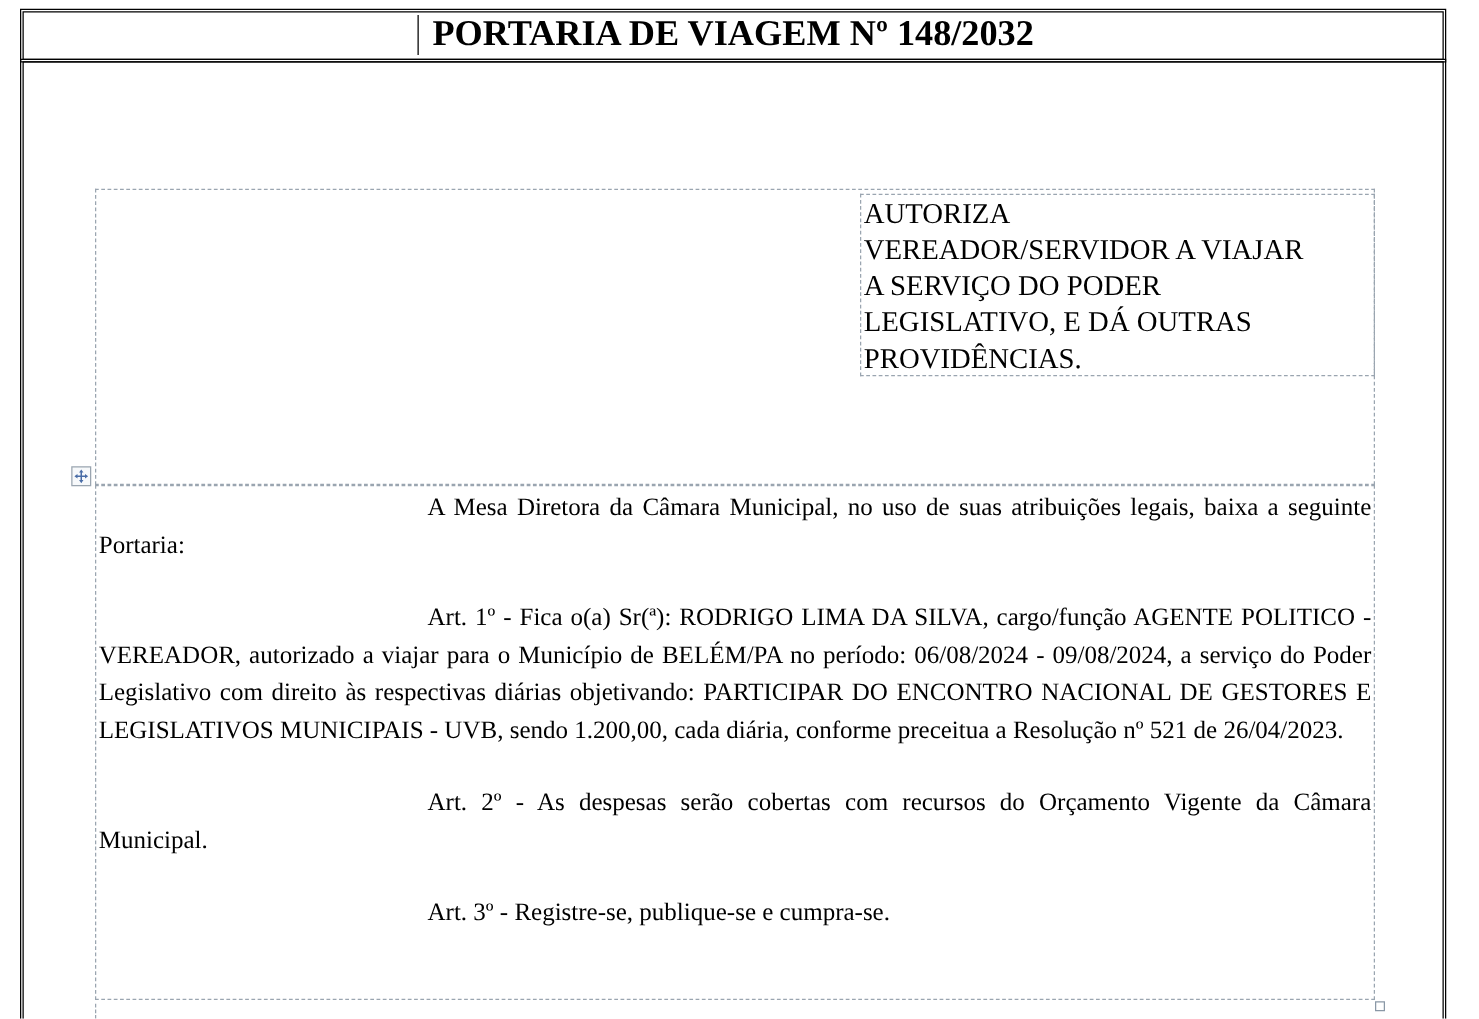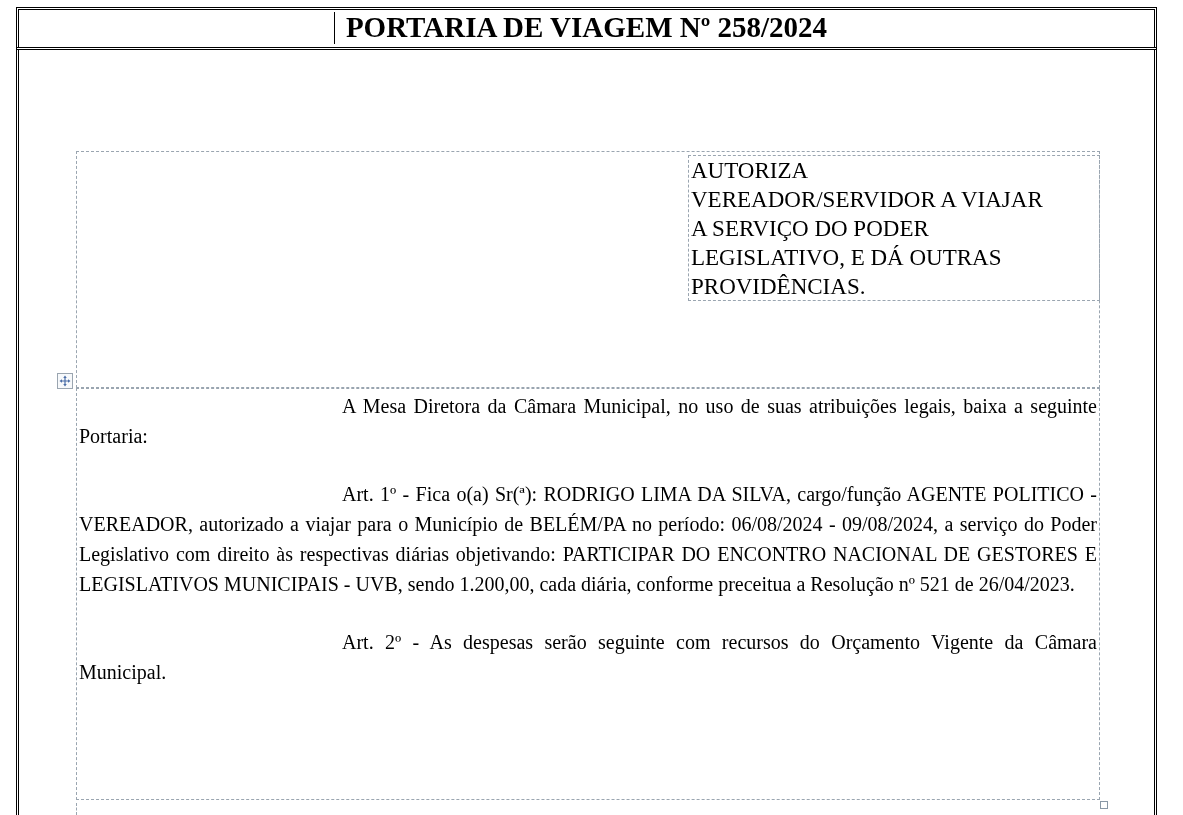--- a/index.html
+++ b/index.html
@@ -131,38 +131,39 @@
     height: 12px;
     border-left: 1px dashed #9aa5b0;
   }
 </style>
 </head>
 <body>
 
 <div class="page">
 
   <div class="title-bar">
-    <span class="title-text">PORTARIA DE VIAGEM Nº 258/2024</span>
+    <span class="title-text">PORTARIA DE VIAGEM Nº 148/2032</span>
   </div>
   <div class="title-caret"></div>
 
   <div class="body-border"></div>
 
   <div class="ementa-row"></div>
 
   <div class="ementa-box">AUTORIZA
 VEREADOR/SERVIDOR A VIAJAR
 A SERVIÇO DO PODER
 LEGISLATIVO, E DÁ OUTRAS
 PROVIDÊNCIAS.</div>
 
   <div class="body-table">
     <p>A Mesa Diretora da Câmara Municipal, no uso de suas atribuições legais, baixa a seguinte Portaria:</p>
     <p>Art. 1º - Fica o(a) Sr(ª): RODRIGO LIMA DA SILVA, cargo/função AGENTE POLITICO - VEREADOR, autorizado a viajar para o Município de BELÉM/PA no período: 06/08/2024 - 09/08/2024, a serviço do Poder Legislativo com direito às respectivas diárias objetivando: PARTICIPAR DO ENCONTRO NACIONAL DE GESTORES E LEGISLATIVOS MUNICIPAIS - UVB, sendo 1.200,00, cada diária, conforme preceitua a Resolução nº 521 de 26/04/2023.</p>
-    <p>Art. 2º - As despesas serão seguinte com recursos do Orçamento Vigente da Câmara Municipal.</p>
+    <p>Art. 2º - As despesas serão cobertas com recursos do Orçamento Vigente da Câmara Municipal.</p>
+    <p>Art. 3º - Registre-se, publique-se e cumpra-se.</p>
   </div>
 
   <div class="move-handle">
     <svg width="12" height="12" viewBox="0 0 24 24">
       <path d="M12 1 L15.5 6 H13.2 V10.8 H18 V8.5 L23 12 L18 15.5 V13.2 H13.2 V18 H15.5 L12 23 L8.5 18 H10.8 V13.2 H6 V15.5 L1 12 L6 8.5 V10.8 H10.8 V6 H8.5 Z" fill="#4a6da7"></path>
     </svg>
   </div>
 
   <div class="resize-handle"></div>
 

